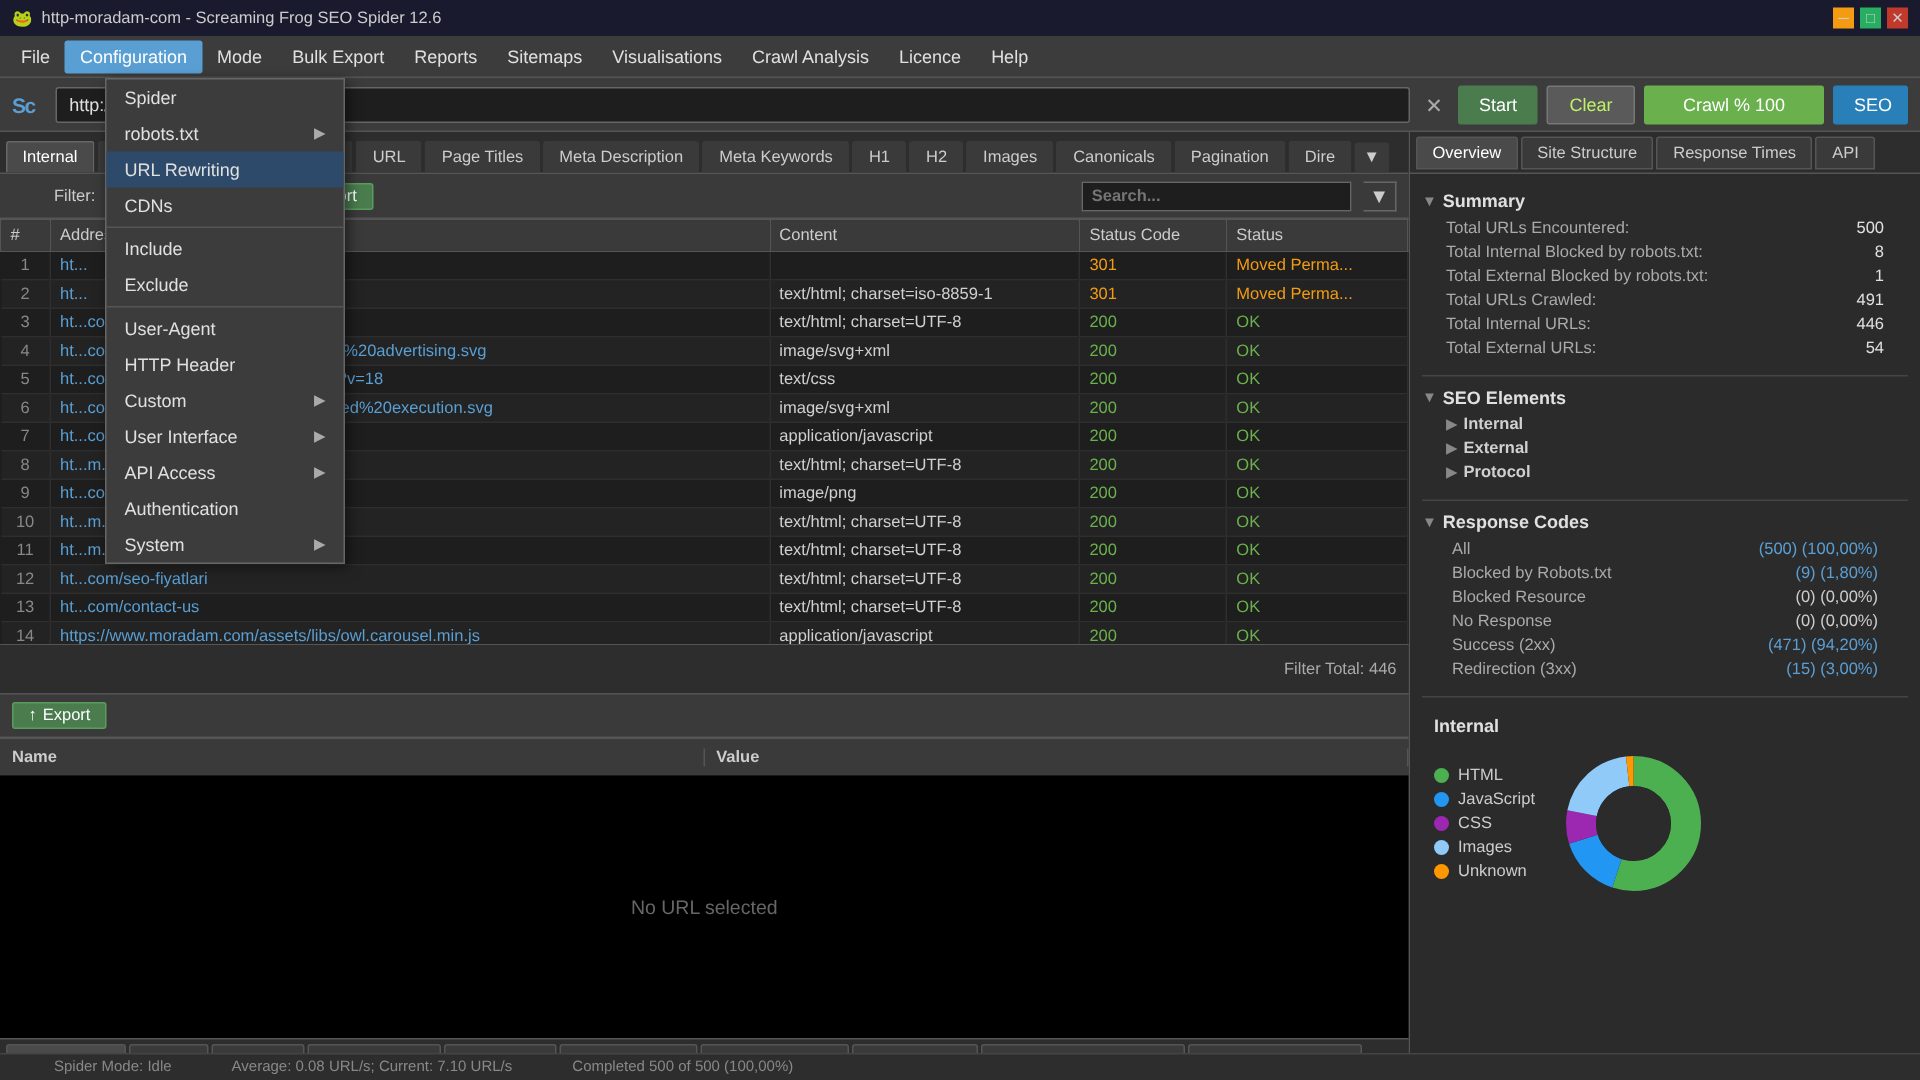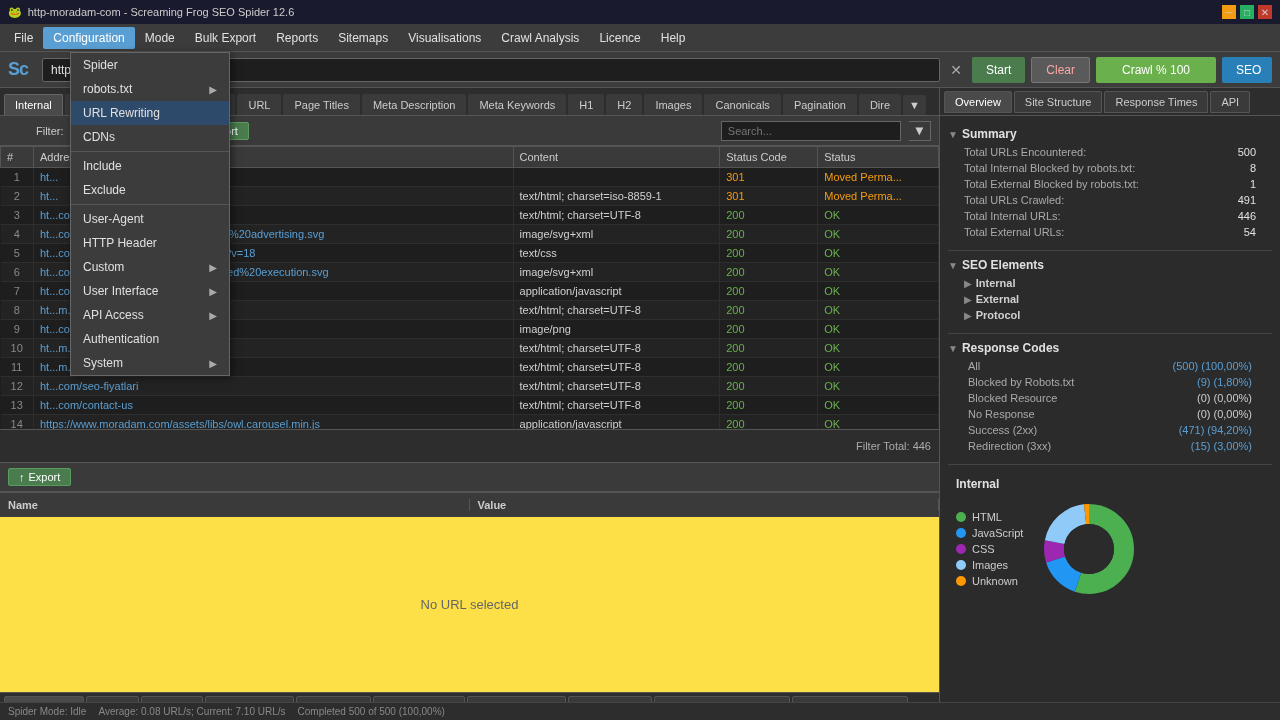--- a/index.html
+++ b/index.html
@@ -14,25 +14,25 @@
     #title-bar .win-btn.maximize { background: #27ae60; }
     #title-bar .win-btn.minimize { background: #f39c12; }
 
     
     #menu-bar { background: #3c3c3c; height: 28px; display: flex; align-items: center; padding: 0 4px; border-bottom: 1px solid #555; }
     .menu-item { padding: 4px 10px; cursor: pointer; border-radius: 2px; font-size: 12px; color: #e0e0e0; }
     .menu-item:hover, .menu-item.active { background: #5a9fd4; color: #fff; }
 
     
     #toolbar { background: #3c3c3c; height: 36px; display: flex; align-items: center; padding: 0 8px; gap: 6px; border-bottom: 1px solid #555; }
-    #toolbar .logo { font-size: 18px; font-weight: bold; color: #5a9fd4; letter-spacing: -1px; margin-right: 8px; }
+    #toolbar .logo { font-size: 14px; font-weight: bold; color: #5a9fd4; letter-spacing: -1px; margin-right: 8px; }
     #toolbar .url-input { flex: 1; height: 24px; background: #1e1e1e; border: 1px solid #666; color: #e0e0e0; padding: 0 8px; font-size: 12px; border-radius: 2px; }
     #toolbar .btn { height: 26px; padding: 0 14px; border: none; cursor: pointer; font-size: 12px; border-radius: 2px; font-weight: 500; }
     #toolbar .btn-start { background: #4a7c4e; color: #fff; }
-    #toolbar .btn-clear { background: #5a5a5a; color: #fca5a5; border: 1px solid #777; }
+    #toolbar .btn-clear { background: #5a5a5a; color: #bef264; border: 1px solid #777; }
     #toolbar .btn-crawl { background: #6ab04c; color: #fff; min-width: 120px; }
     #toolbar .btn-seo { background: #2980b9; color: #fff; width: 50px; }
     #toolbar .url-x { background: none; border: none; color: #aaa; cursor: pointer; font-size: 14px; padding: 0 4px; }
 
     
     #main { display: flex; height: calc(720px - 24px - 28px - 36px); }
 
     
     #left-panel { width: 940px; display: flex; flex-direction: column; border-right: 1px solid #555; }
 
@@ -41,21 +41,21 @@
     .tab { padding: 4px 10px; cursor: pointer; border: 1px solid transparent; border-bottom: none; font-size: 11px; color: #ccc; background: #3a3a3a; margin-right: 2px; border-radius: 2px 2px 0 0; }
     .tab.active { background: #4a4a4a; color: #fff; border-color: #666; }
     .tab-more { padding: 4px 6px; cursor: pointer; color: #ccc; background: #3a3a3a; border-radius: 2px; font-size: 11px; }
 
     
     #filter-row { background: #3a3a3a; height: 30px; display: flex; align-items: center; padding: 0 8px; gap: 8px; border-bottom: 1px solid #555; }
     #filter-row label { font-size: 11px; color: #ccc; padding-left: 28px; }
     #filter-row select { height: 20px; background: #1e1e1e; border: 1px solid #666; color: #e0e0e0; font-size: 11px; padding: 0 4px; }
     .icon-btn { background: #4a4a4a; border: 1px solid #666; color: #ccc; padding: 2px 6px; cursor: pointer; font-size: 11px; border-radius: 2px; }
     .export-btn { background: #4a7c4e; border: 1px solid #5a9c5e; color: #fff; padding: 2px 10px; cursor: pointer; font-size: 11px; border-radius: 2px; display: flex; align-items: center; gap: 4px; }
-    .search-box { height: 20px; background: #1e1e1e; border: 1px solid #666; color: #e0e0e0; padding: 0 6px; font-size: 11px; width: 180px; }
+    .search-box { height: 20px; background: #1e1e1e; border: 1px solid #666; color: #e0e0e0; padding: 0 6px; font-size: 11px; width: 180px; font-weight: bold; }
     .search-down { background: #3a3a3a; border: 1px solid #666; border-left: none; color: #ccc; padding: 0 4px; cursor: pointer; height: 20px; }
 
     
     #data-table { flex: 1; overflow: auto; background: #1e1e1e; }
     table { width: 100%; border-collapse: collapse; font-size: 11px; }
     thead tr { background: #3a3a3a; position: sticky; top: 0; }
     thead th { padding: 4px 6px; border: 1px solid #555; color: #ccc; font-weight: 500; text-align: left; white-space: nowrap; }
     tbody tr { border-bottom: 1px solid #2e2e2e; }
     tbody tr:nth-child(even) { background: #232323; }
     tbody td { padding: 3px 6px; border-right: 1px solid #2e2e2e; white-space: nowrap; overflow: hidden; max-width: 400px; text-overflow: ellipsis; color: #d0d0d0; }
@@ -69,21 +69,21 @@
     
     #filter-total { background: #2d2d2d; height: 22px; display: flex; align-items: center; justify-content: flex-end; padding: 16px 8px; font-size: 11px; color: #aaa; border-top: 1px solid #555; }
 
     
     #bottom-bar { background: #3a3a3a; height: 30px; display: flex; align-items: center; padding: 0 8px; border-top: 1px solid #555; border-bottom: 1px solid #555; }
 
     
     #properties { height: 200px; display: flex; flex-direction: column; border-top: 1px solid #555; }
     #props-header { background: #3a3a3a; height: 24px; display: flex; align-items: center; }
     #props-header .col { padding: 0 8px; font-size: 11px; font-weight: 600; color: #ccc; flex: 1; border-right: 1px solid #555; }
-    #props-body { flex: 1; background: #fde047; display: flex; align-items: center; justify-content: center; color: #666; font-size: 13px; }
+    #props-body { flex: 1; background: #000000; display: flex; align-items: center; justify-content: center; color: #666; font-size: 13px; }
 
     
     #bottom-tabs { background: #2d2d2d; height: 28px; display: flex; align-items: center; padding: 0 4px; border-top: 1px solid #555; overflow: hidden; }
     .btab { padding: 4px 10px; cursor: pointer; font-size: 11px; color: #ccc; background: #3a3a3a; border: 1px solid #555; margin-right: 2px; border-radius: 2px 2px 0 0; white-space: nowrap; }
     .btab.active { background: #4a4a4a; color: #fff; }
 
     
     #right-panel { flex: 1; display: flex; flex-direction: column; background: #2b2b2b; min-width: 340px; }
 
     
@@ -120,21 +120,21 @@
 
     
     #config-dropdown { position: absolute; top: 52px; left: 70px; background: #3c3c3c; border: 1px solid #666; width: 160px; z-index: 100; box-shadow: 2px 2px 8px rgba(0,0,0,0.5); }
     .dd-item { padding: 5px 12px; cursor: pointer; font-size: 12px; color: #e0e0e0; display: flex; justify-content: space-between; align-items: center; }
     .dd-item .arrow { font-size: 10px; color: #aaa; }
     .dd-divider { height: 1px; background: #555; margin: 2px 0; }
     .dd-item.selected { background: #2d4a6a; }
 
     
     #status-bar { background: #2d2d2d; height: 18px; display: flex; align-items: center; padding: 0 8px; font-size: 10px; color: #888; border-top: 1px solid #444; position: absolute; bottom: 0; width: 100%; }
-    #status-bar span { margin-right: 12px; }
+    #status-bar span { margin-right: 12px; margin-left: 28px; }
   </style>
 </head>
 <body>
 
 <div id="title-bar">
   <div class="title">
     <span>🐸</span>
     <span>http-moradam-com - Screaming Frog SEO Spider 12.6</span>
   </div>
   <div class="window-controls">

